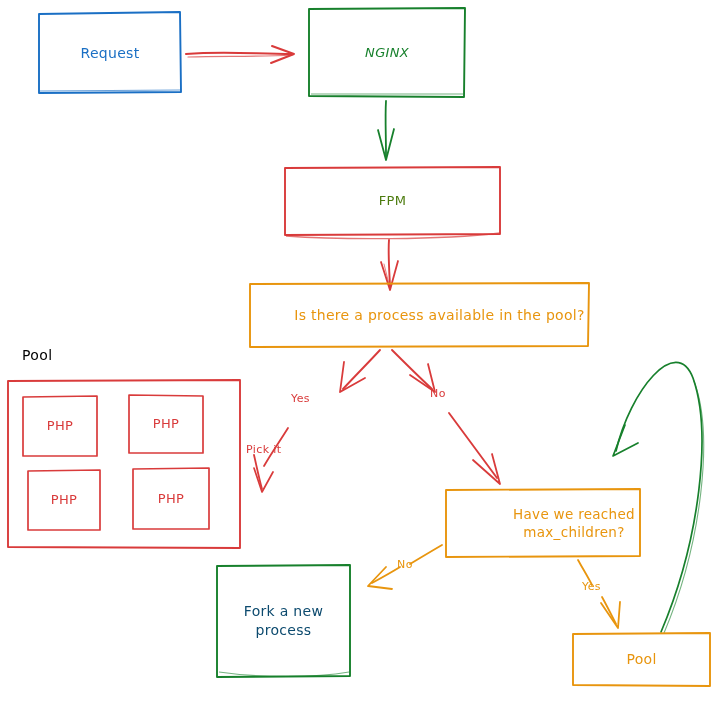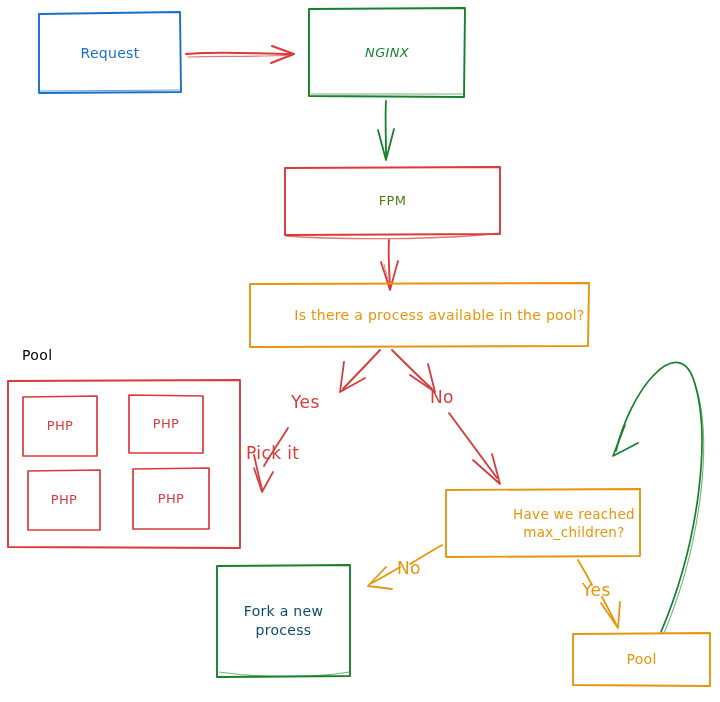--- a/index.html
+++ b/index.html
@@ -4,21 +4,21 @@
 <style>
   html,body{margin:0;padding:0;background:#ffffff;}
   body{width:720px;height:702px;overflow:hidden;
        font-family:"DejaVu Sans","Liberation Sans",sans-serif;}
   #canvas{position:relative;width:720px;height:702px;background:#fff;}
   svg.layer{position:absolute;left:0;top:0;width:720px;height:702px;overflow:visible;}
   .node{position:absolute;display:flex;align-items:center;justify-content:center;
         text-align:center;box-sizing:border-box;background:transparent;}
   .node .lbl{display:block;line-height:1.35;letter-spacing:.3px;
              font-family:"DejaVu Sans","Liberation Sans",sans-serif;}
-  .edge-label{position:absolute;white-space:nowrap;font-size:17px;letter-spacing:.4px;
+  .edge-label{position:absolute;white-space:nowrap;font-size:11px;letter-spacing:.4px;
               font-family:"DejaVu Sans","Liberation Sans",sans-serif;}
   .pool-title{position:absolute;font-size:14px;letter-spacing:.4px;}
   .n-request .lbl{font-size:14px;}
   .n-nginx .lbl{font-size:13px;font-style:italic;}
   .n-fpm .lbl{font-size:13px;}
   .n-decision .lbl{font-size:14px;}
   .n-maxchild .lbl{font-size:13.5px;}
   .n-wait .lbl{font-size:14px;}
   .n-fork .lbl{font-size:14px;}
   .n-php .lbl{font-size:13px;}

